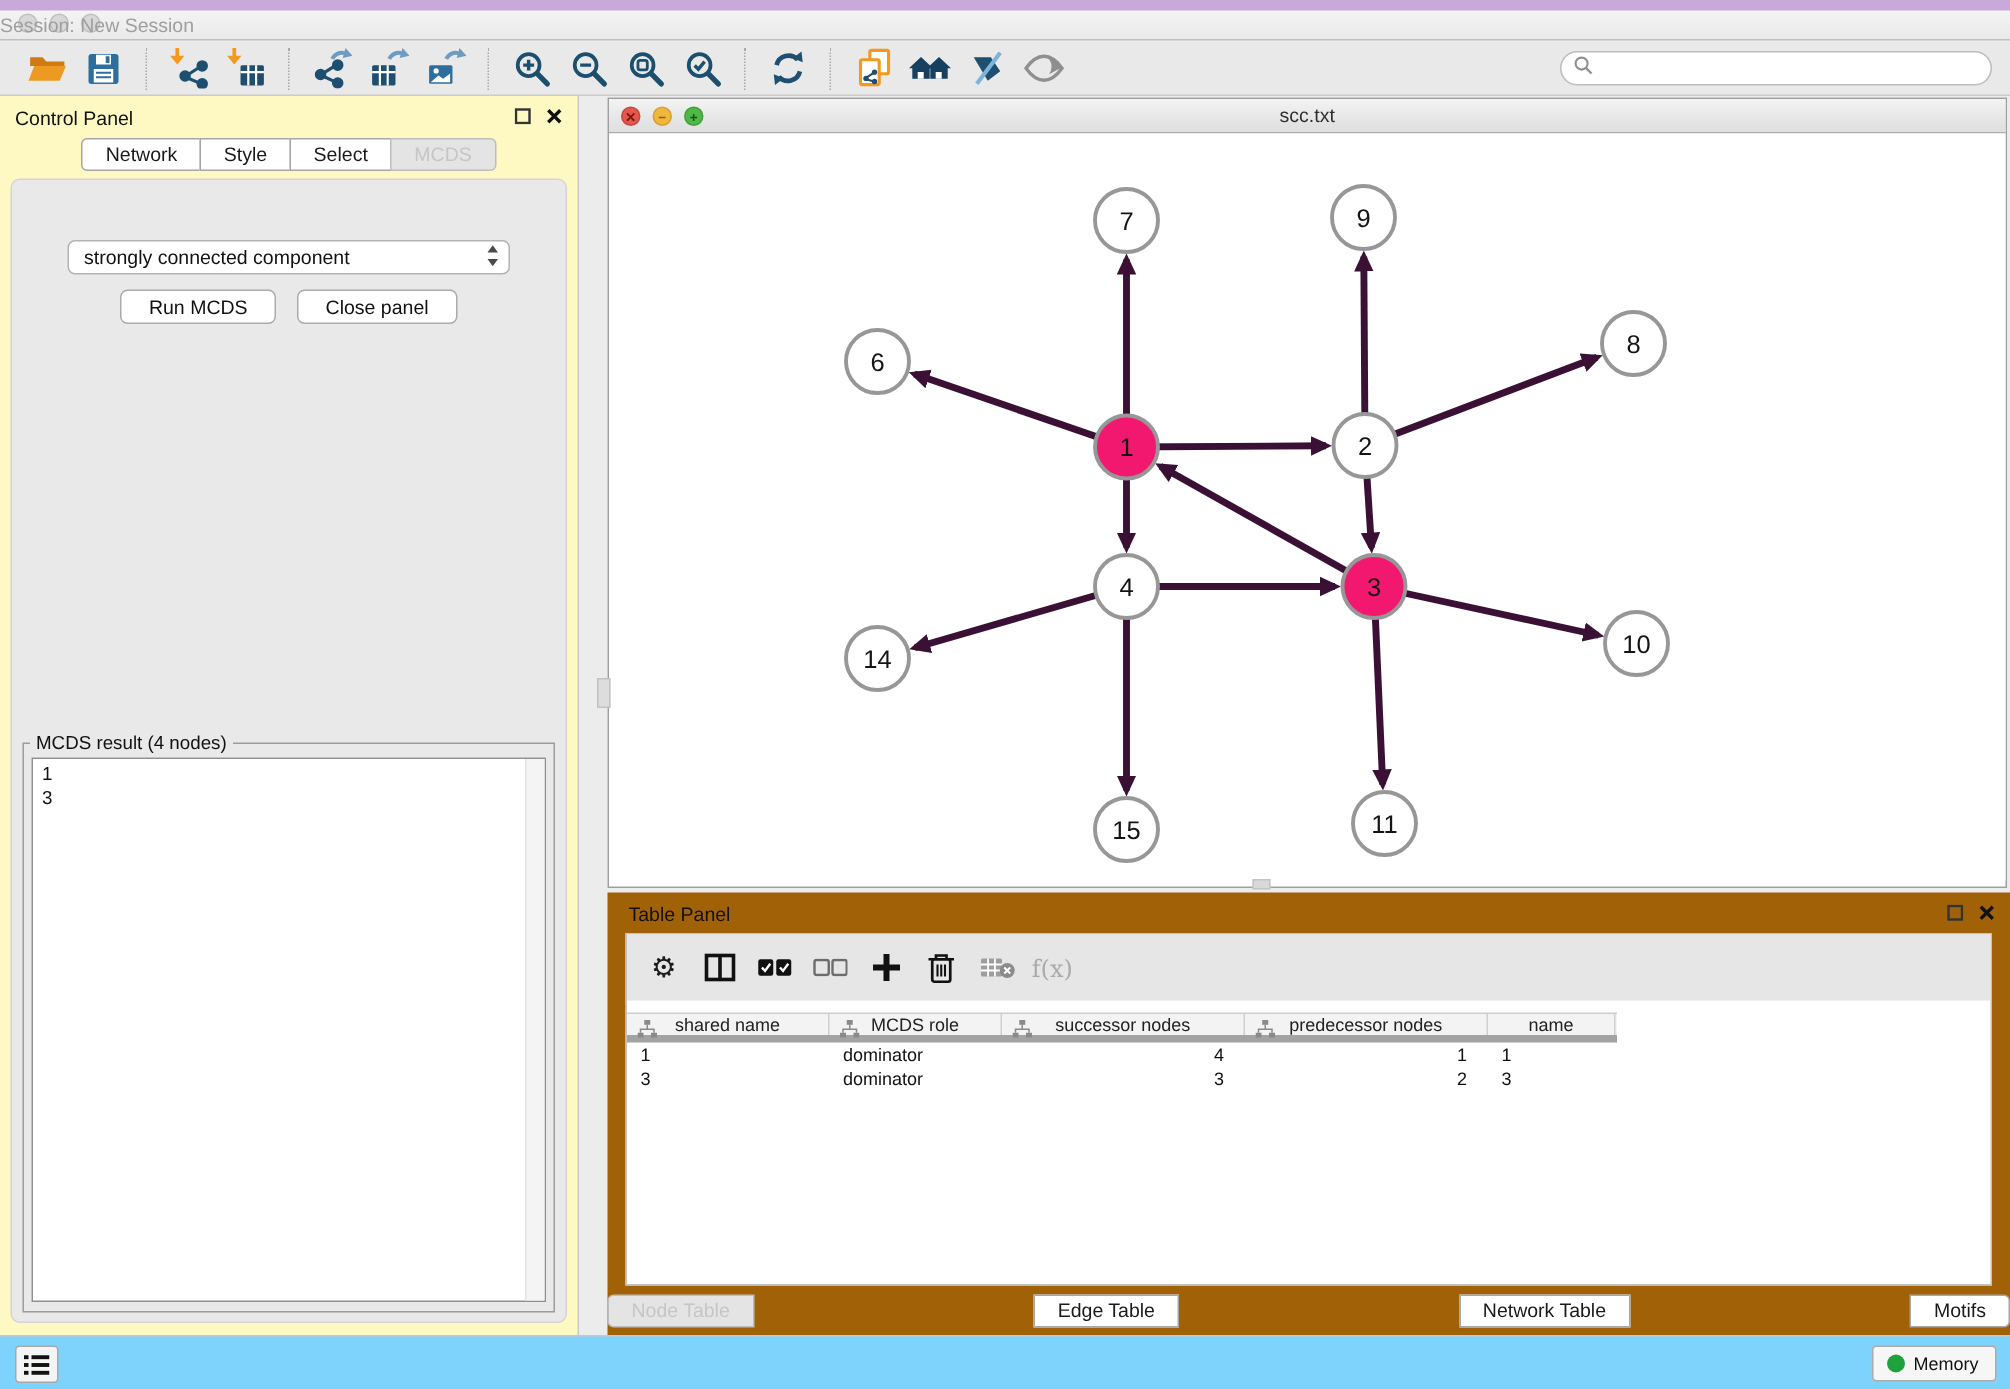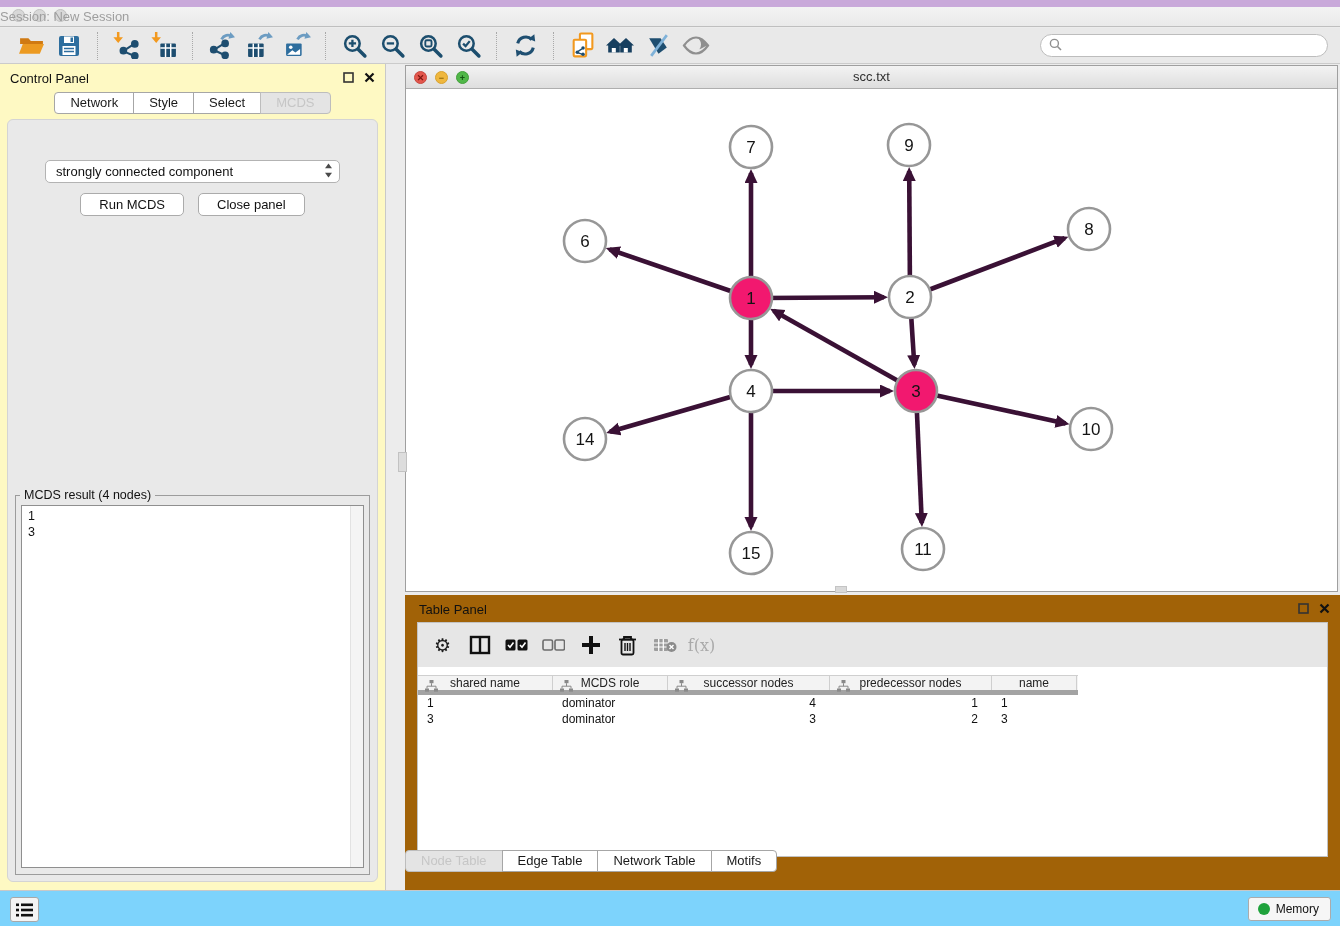--- a/index.html
+++ b/index.html
@@ -62,21 +62,21 @@
 .tbi{width:37px;height:36px;display:flex;align-items:center;justify-content:center}
 .gear-glyph{font-family:"DejaVu Sans",sans-serif;font-size:19px;color:#1c1c1c;line-height:1}
 .fx-glyph{font-family:"DejaVu Serif",serif;font-size:16px;color:#aaa}
 .tbl-header{display:flex;margin-top:8px;height:20px;background:#f3f3f3;border-top:1px solid #cfcfcf;border-bottom:5px solid #a3a3a3;width:660px}
 .th{position:relative;display:flex;align-items:center;justify-content:center;font-size:12px;color:#222;border-right:1px solid #cfcfcf}
 .th svg{position:absolute;left:7px;top:4px}
 .tr{display:flex;height:16px}
 .td{display:flex;align-items:center;font-size:12px;color:#111;height:100%}
 .td.left{justify-content:flex-start;padding-left:9px}
 .td.right{justify-content:flex-end;padding-right:14px}
-.tpanel-tabs{position:absolute;left:0;right:0;top:255px;display:flex;justify-content:flex-start}
+.tpanel-tabs{position:absolute;left:0;right:0;top:268px;display:flex;justify-content:space-between}
 
 
 .statusbar{position:absolute;left:0;bottom:0;width:100%;height:36px;background:#7dd3fc;border-top:1px solid #c8c8c8}
 .list-btn{position:absolute;left:10px;top:6px;width:29px;height:25px;background:#f4f4f4;border:1px solid #a8a8a8;border-radius:3px;display:flex;align-items:center;justify-content:center}
 .mem-btn{position:absolute;right:9px;top:6px;height:24px;padding:0 11px 0 9px;background:#f6f6f6;border:1px solid #ababab;border-radius:3px;display:flex;align-items:center;gap:6px;font-size:12px}
 .mem-dot{width:12px;height:12px;border-radius:50%;background:#1FA23C}
 </style>
 </head>
 <body>
 

